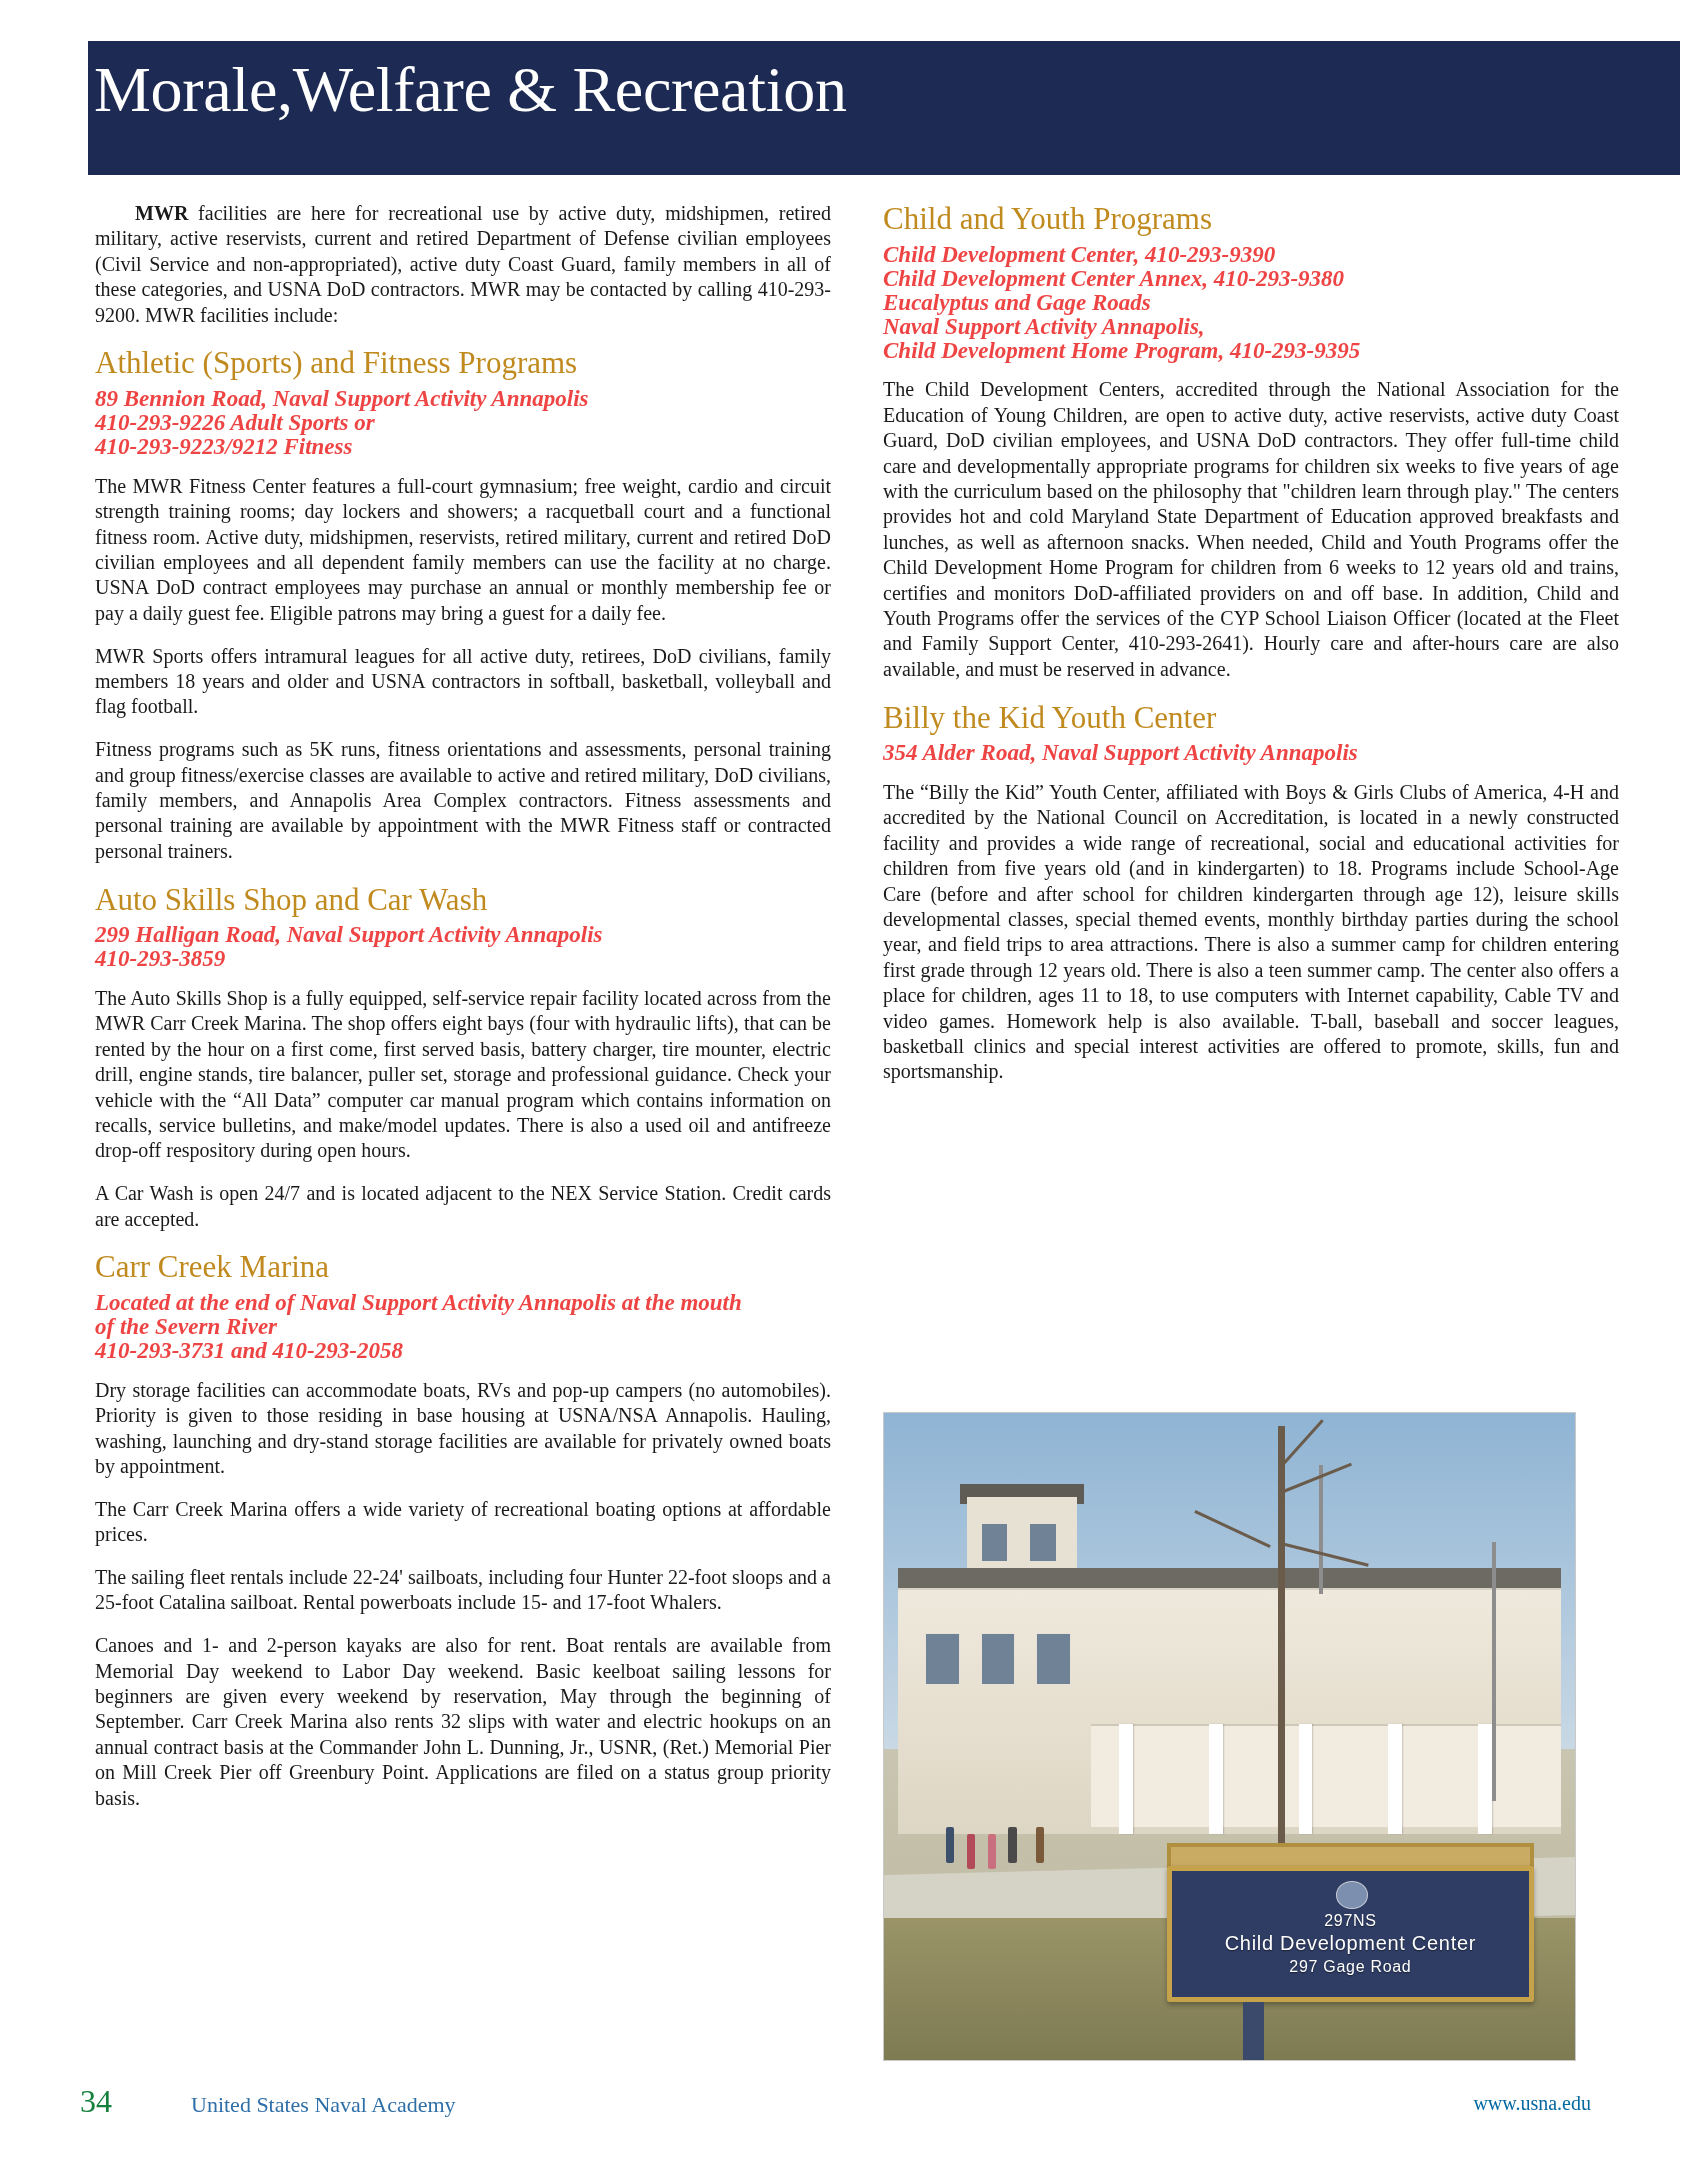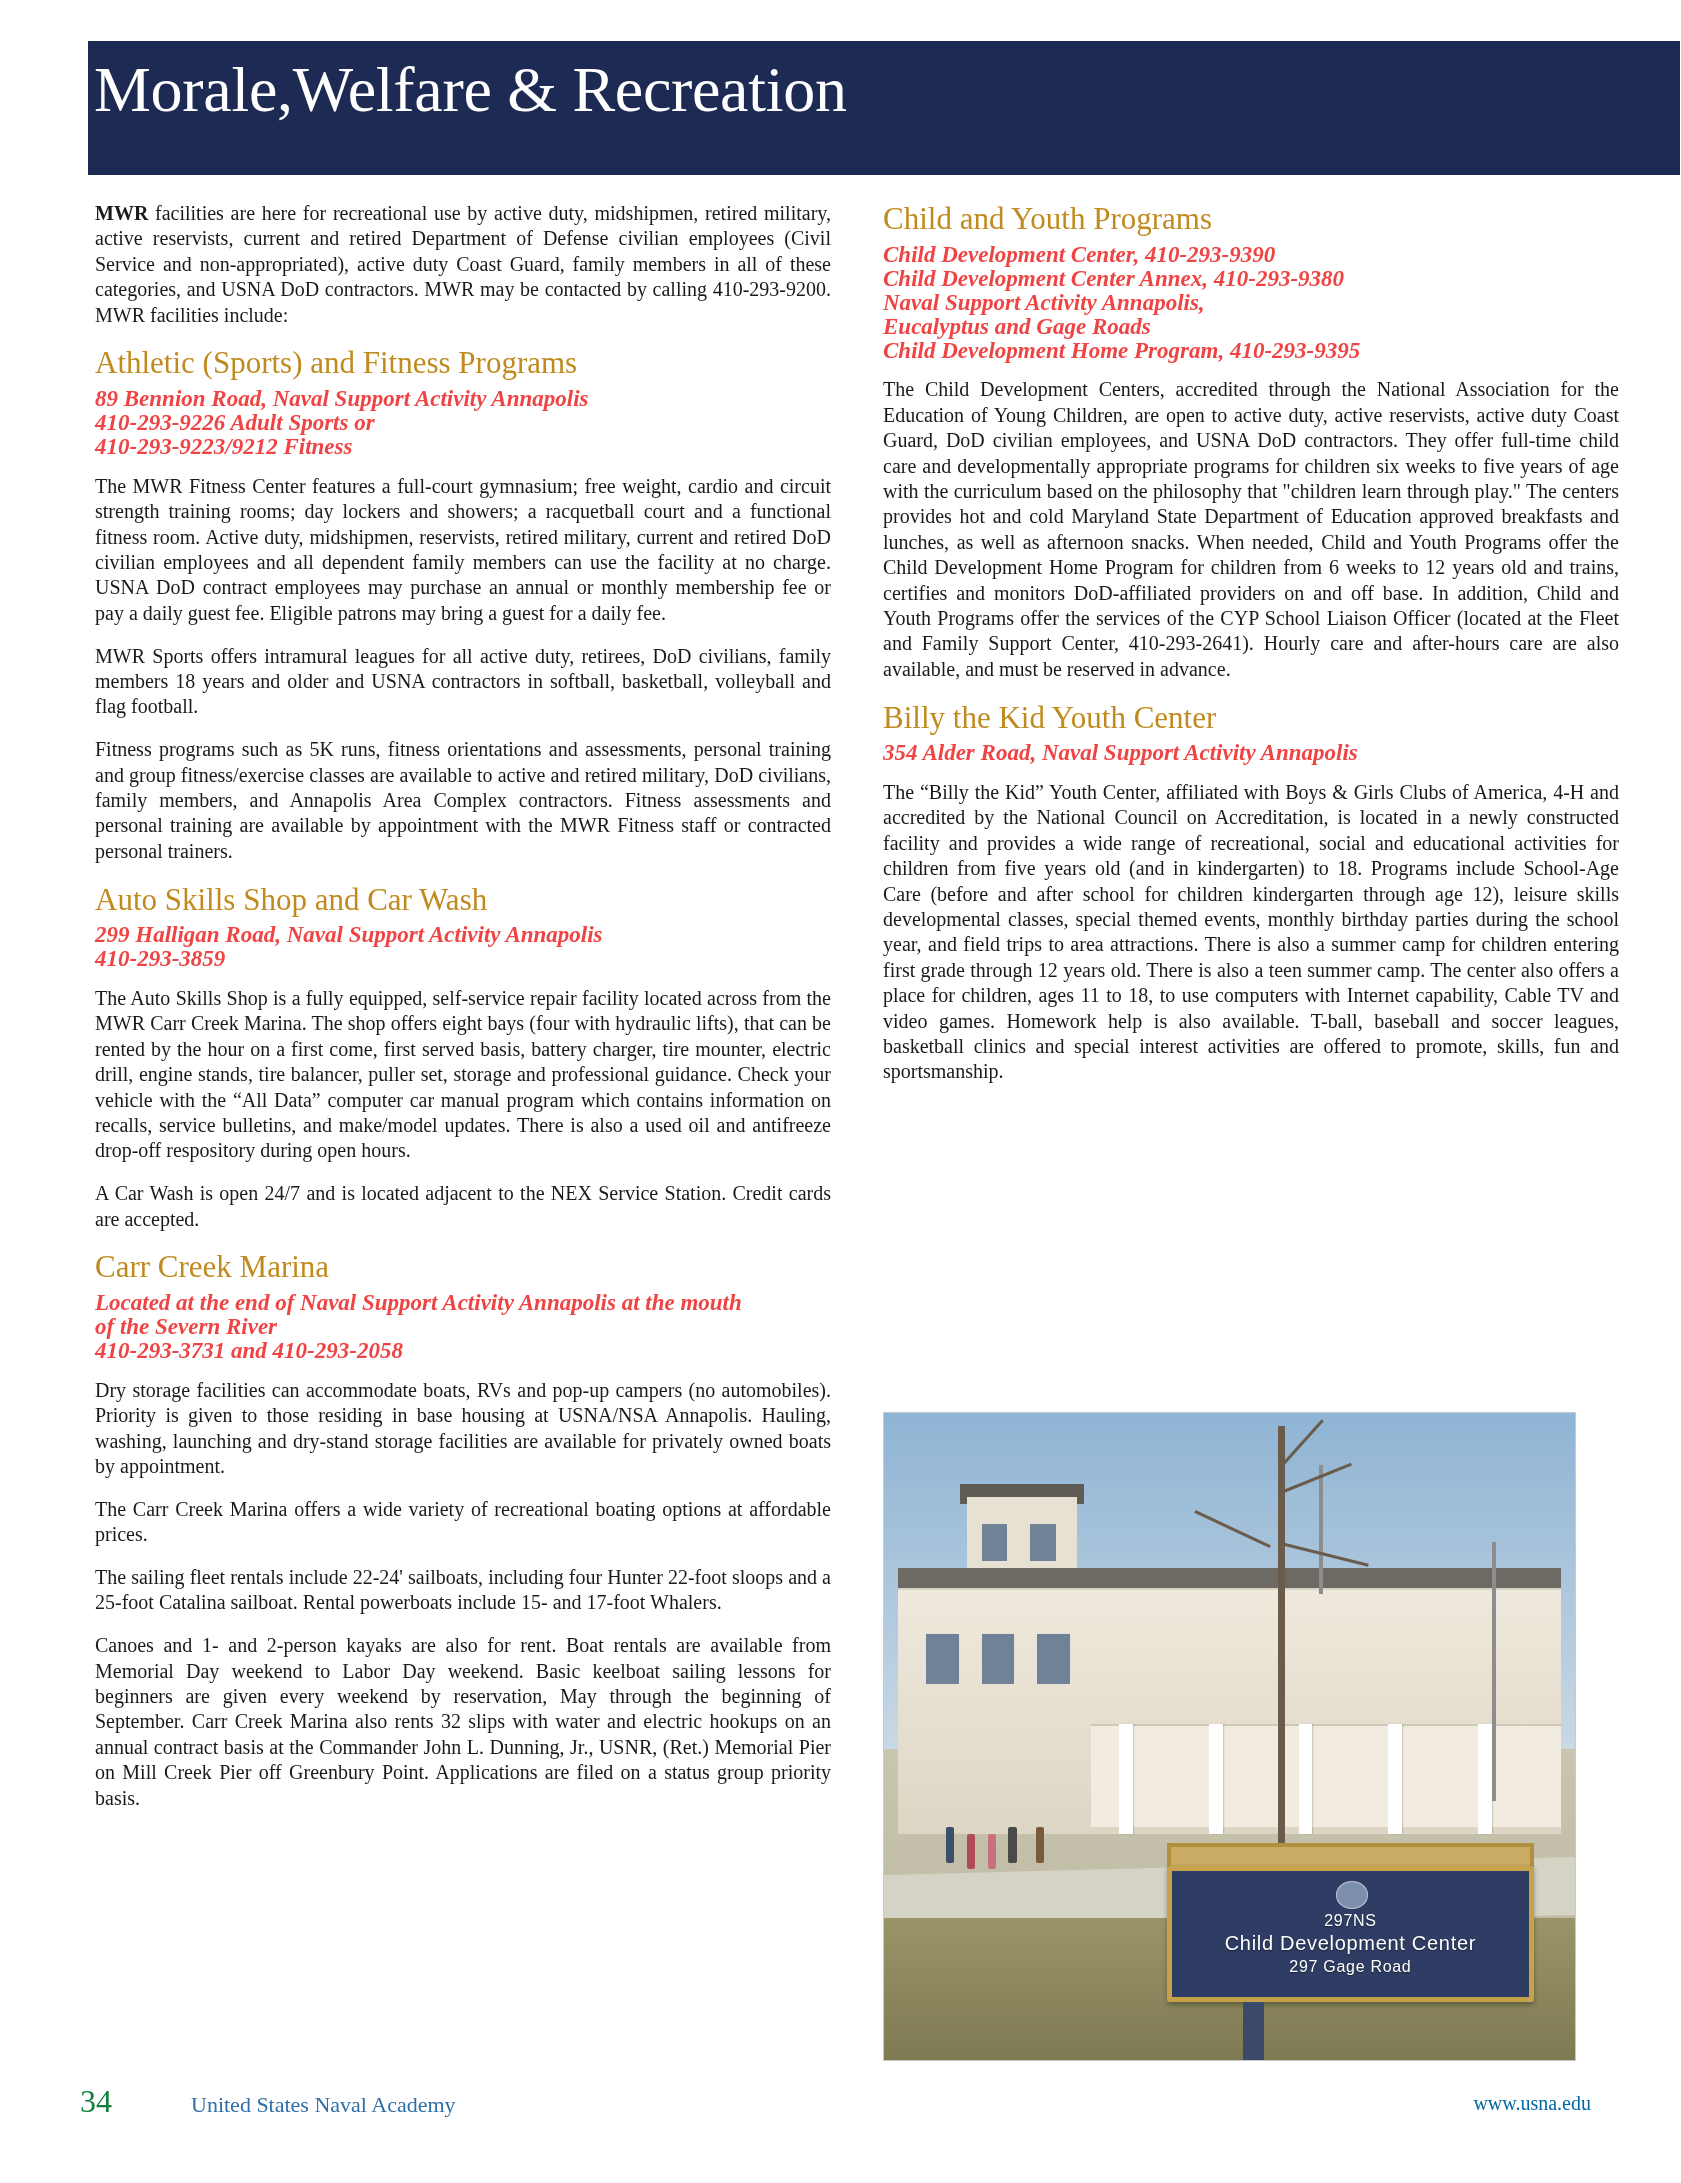--- a/index.html
+++ b/index.html
@@ -77,20 +77,21 @@
     color: #ef4444;
     margin: 0 0 14.7px 0;
     font-family: "Liberation Serif", serif;
     font-style: italic;
   }
   .addr div { white-space: nowrap; }
 
   .lead-caps {
     font-variant: small-caps;
     font-weight: bold;
+    margin-left: 40px;
   }
 
   
   .photo {
     position: absolute;
     left: 883px;
     top: 1412px;
     width: 693px;
     height: 649px;
     overflow: hidden;
@@ -269,22 +270,22 @@
     <p class="body">The Carr Creek Marina offers a wide variety of recreational boating options at affordable prices.</p>
     <p class="body">The sailing fleet rentals include 22-24' sailboats, including four Hunter 22-foot sloops and a 25-foot Catalina sailboat. Rental powerboats include 15- and 17-foot Whalers.</p>
     <p class="body">Canoes and 1- and 2-person kayaks are also for rent. Boat rentals are available from Memorial Day weekend to Labor Day weekend. Basic keelboat sailing lessons for beginners are given every weekend by reservation, May through the beginning of September. Carr Creek Marina also rents 32 slips with water and electric hookups on an annual contract basis at the Commander John L. Dunning, Jr., USNR, (Ret.) Memorial Pier on Mill Creek Pier off Greenbury Point. Applications are filed on a status group priority basis.</p>
   </div>
 
   <div class="col col-right">
     <h2 class="section" style="margin-top:0">Child and Youth Programs</h2>
     <div class="addr">
       <div>Child Development Center, 410-293-9390</div>
       <div>Child Development Center Annex, 410-293-9380</div>
+      <div>Eucalyptus and Gage Roads</div>
       <div>Naval Support Activity Annapolis,</div>
-      <div>Eucalyptus and Gage Roads</div>
       <div>Child Development Home Program, 410-293-9395</div>
     </div>
     <p class="body">The Child Development Centers, accredited through the National Association for the Education of Young Children, are open to active duty, active reservists, active duty Coast Guard, DoD civilian employees, and USNA DoD contractors. They offer full-time child care and developmentally appropriate programs for children six weeks to five years of age with the curriculum based on the philosophy that "children learn through play." The centers provides  hot and cold Maryland State Department of Education approved breakfasts and lunches, as well as afternoon snacks. When needed, Child and Youth Programs offer the Child Development Home Program for children from 6 weeks to 12 years old and trains, certifies and monitors DoD-affiliated providers on and off base. In addition, Child and Youth Programs offer the services of the CYP School Liaison Officer (located at the Fleet and Family Support Center, 410-293-2641). Hourly care and after-hours care are also available, and must be reserved in advance.</p>
 
     <h2 class="section">Billy the Kid Youth Center</h2>
     <div class="addr">
       <div>354 Alder Road, Naval Support Activity Annapolis</div>
     </div>
     <p class="body">The “Billy the Kid” Youth Center, affiliated with Boys &amp; Girls Clubs of America, 4-H and accredited by the National Council on Accreditation, is located in a newly constructed facility and provides a wide range of recreational, social and educational activities for children from five years old (and in kindergarten) to 18.  Programs include School-Age Care (before and after school for children kindergarten through age 12), leisure skills developmental classes, special themed events, monthly birthday parties during the school year, and field trips to area attractions. There is also a summer camp for children entering first grade through 12 years old. There is also a teen summer camp. The center also offers a place for children, ages 11 to 18, to use computers with Internet capability, Cable TV and video games. Homework help is also available. T-ball, baseball and soccer leagues, basketball clinics and special interest activities are offered to promote, skills, fun and sportsmanship.</p>
   </div>

